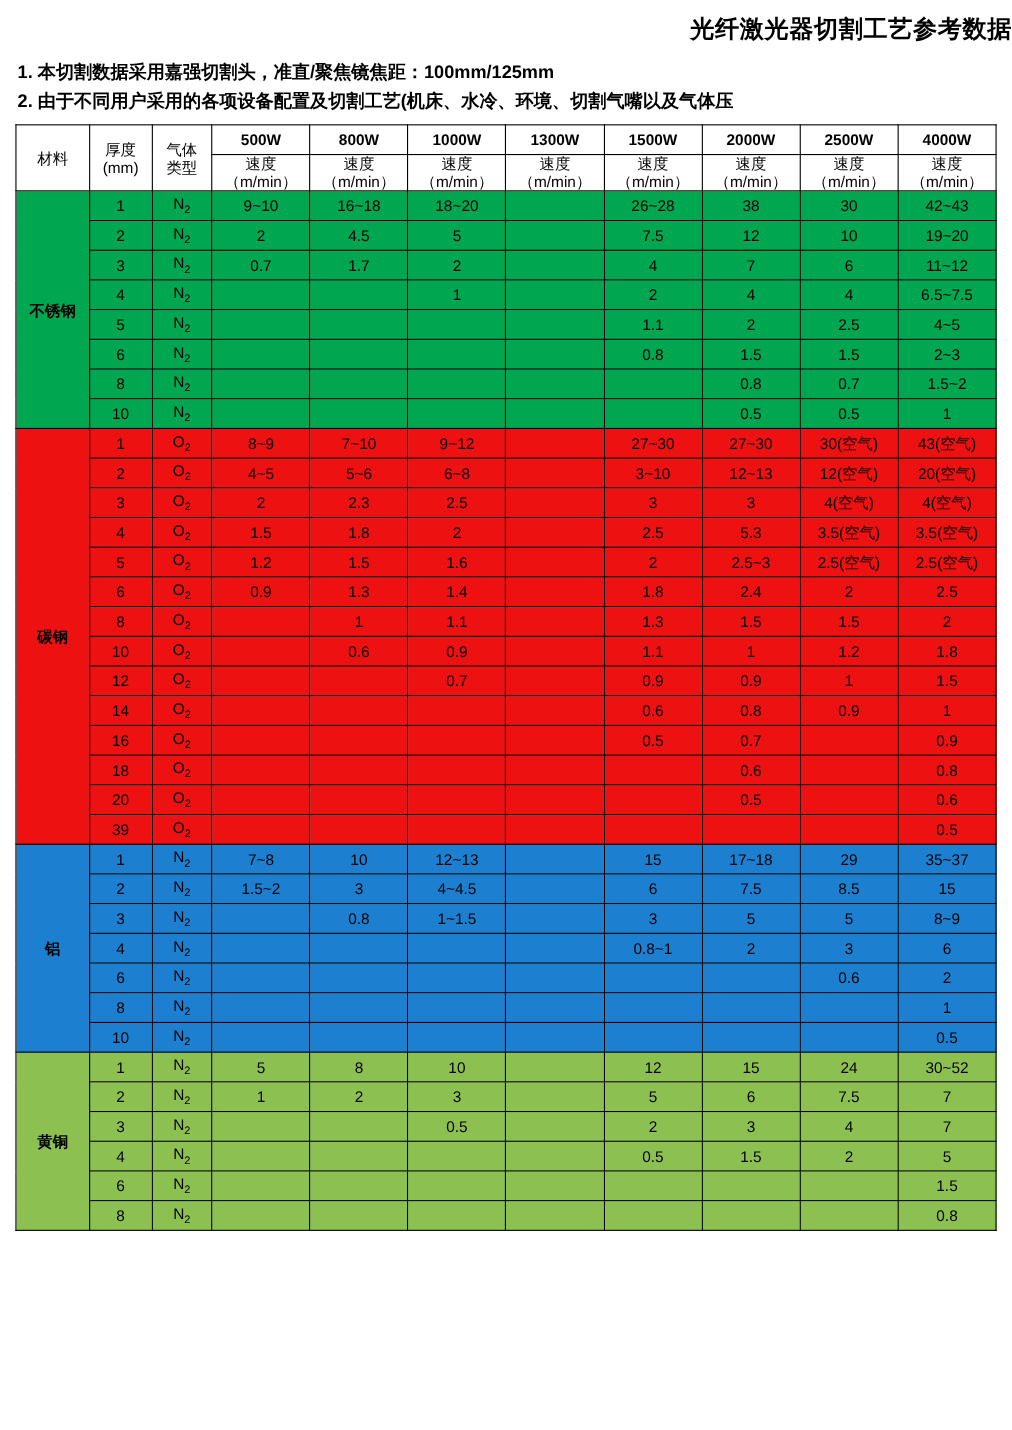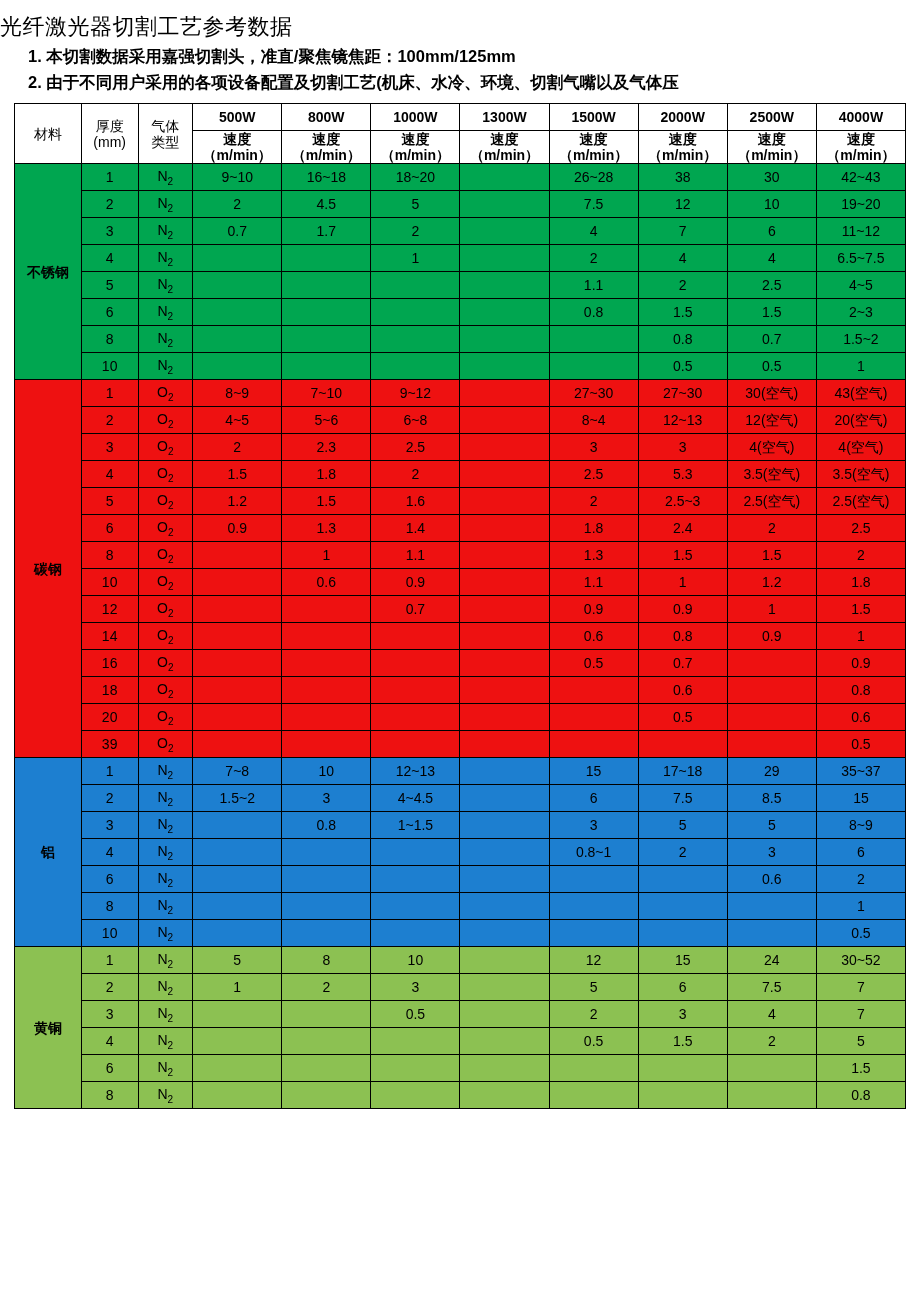--- a/index.html
+++ b/index.html
@@ -15,32 +15,31 @@
     overflow: hidden;
   }
   .page {
     width: 920px;
     height: 1300px;
     position: relative;
     box-sizing: border-box;
     padding: 0;
   }
   .title {
-    text-align: left;
+    text-align: right;
     font-size: 22px;
-    font-weight: normal;
-    margin: 12px 0 2px 0;
+    font-weight: bold;
+    margin: 12px 0 12px 0;
     letter-spacing: 0.5px;
   }
   .notes {
     font-size: 16.5px;
     font-weight: bold;
     line-height: 1.55;
     padding: 0 5px 0 16px;
-    margin-left: 12px;
   }
   .note-line {
     display: block;
   }
   .note-indent {
     display: block;
     padding-left: 34px;
   }
   table.data {
     border-collapse: collapse;
@@ -65,21 +64,21 @@
   .col-thk { width: 56px; }
   .col-gas { width: 54px; }
   .col-pw  { width: 88px; }
 
   .hdr-power {
     font-size: 15px;
     font-weight: bold;
   }
   .hdr-speed {
     font-size: 14px;
-    font-weight: bold;
+    font-weight: normal;
     line-height: 1.25;
   }
   .hdr-left {
     font-size: 15px;
     font-weight: normal;
     line-height: 1.25;
   }
   .mat-cell {
     font-size: 15px;
     font-weight: bold;
@@ -289,21 +288,21 @@
           <td>30(空气)</td>
           <td>43(空气)</td>
         </tr>
         <tr class="band-carbon">
           <td>2</td>
           <td class="gas-cell">O<sub>2</sub></td>
           <td>4~5</td>
           <td>5~6</td>
           <td>6~8</td>
           <td></td>
-          <td>8~4</td>
+          <td>3~10</td>
           <td>12~13</td>
           <td>12(空气)</td>
           <td>20(空气)</td>
         </tr>
         <tr class="band-carbon">
           <td>3</td>
           <td class="gas-cell">O<sub>2</sub></td>
           <td>2</td>
           <td>2.3</td>
           <td>2.5</td>

